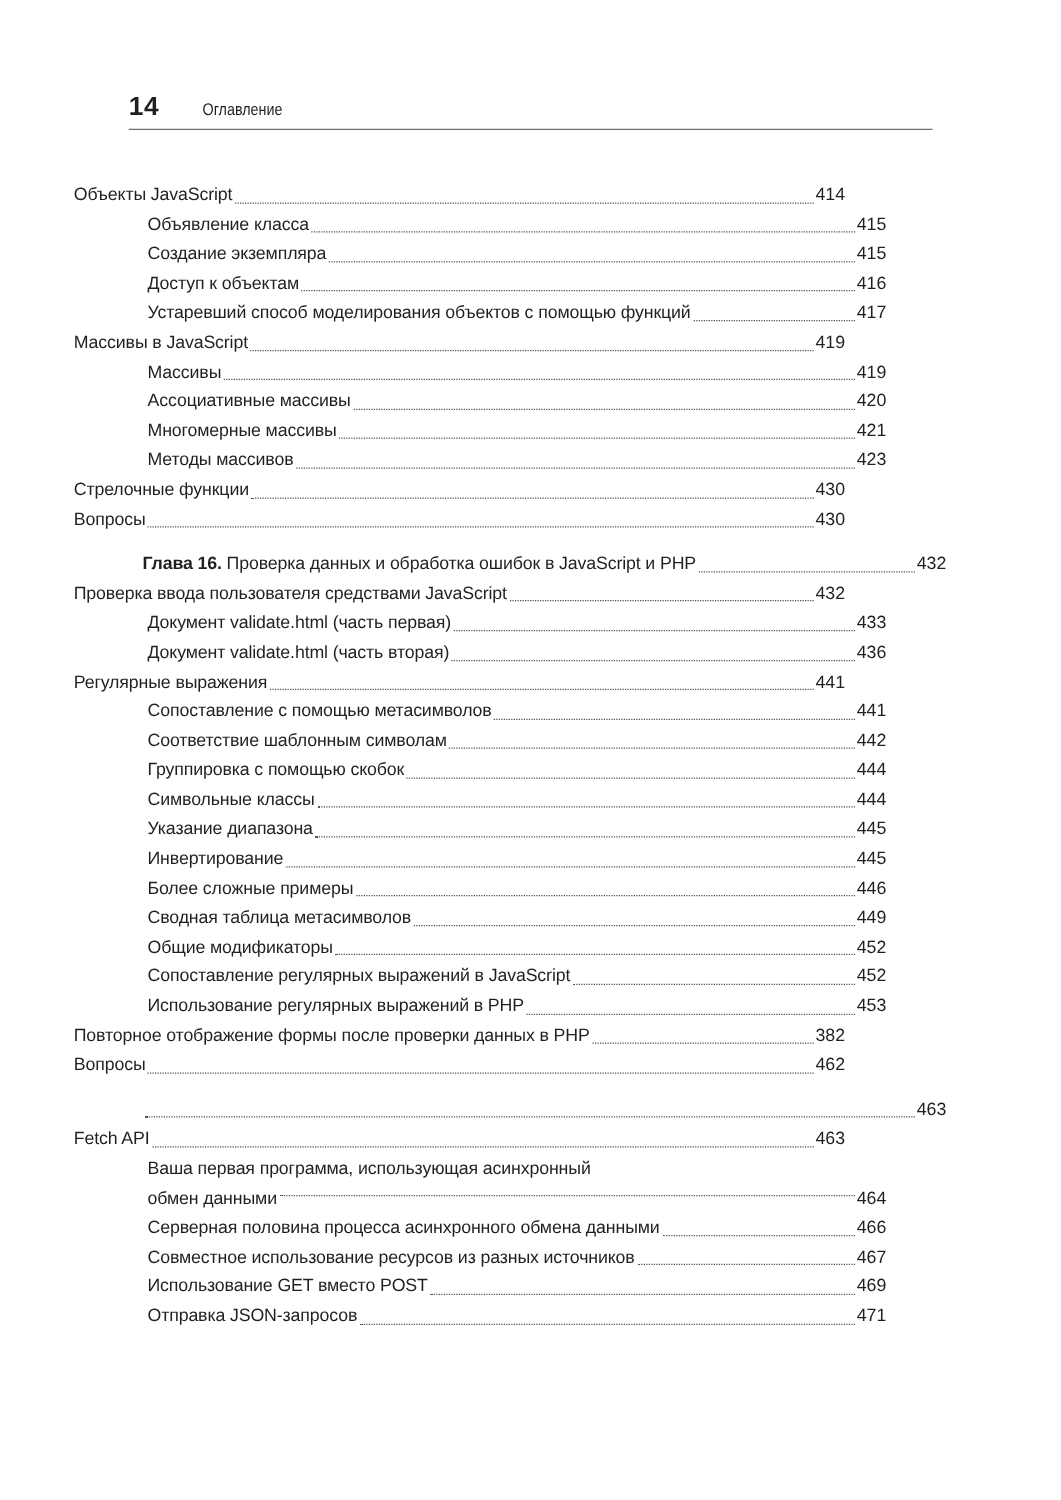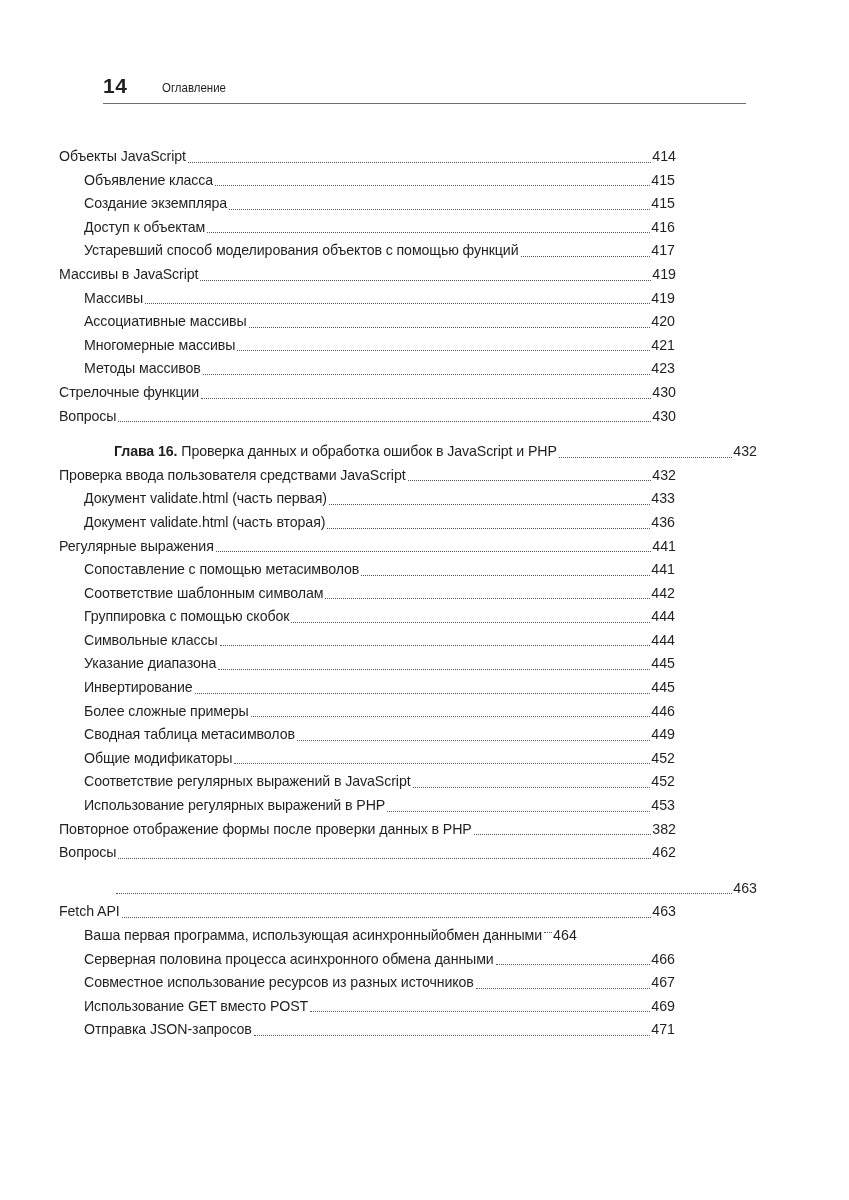--- a/index.html
+++ b/index.html
@@ -6,31 +6,31 @@
   body { width: 849px; height: 1200px; position: relative; overflow: hidden;
          font-family: "Liberation Sans", "DejaVu Sans", sans-serif; color: #231f20; }
   .header { position: absolute; left: 103px; top: 74px; width: 643px; height: 30px; }
   .page-num { position: absolute; left: 0; top: 0; font-size: 21px; font-weight: bold; letter-spacing: 0.5px; }
   .running-title { position: absolute; left: 59px; top: 6px; font-size: 13.5px; transform: scaleX(0.85); transform-origin: left; }
   .rule { position: absolute; left: 103px; top: 103px; width: 643px; height: 0; border-top: 1.3px solid #6d6e71; }
   .toc { position: absolute; left: 0; top: 145px; width: 849px; }
   .entry { position: relative; display: flex; align-items: flex-end; font-size: 14.2px; line-height: 23.6px; right: 0; }
   .entry.l0 { padding-left: 114px; }
   .entry.l1 { padding-left: 59px; }
-  .entry.l2 { padding-left: 84px; }
+  .entry.l2 { padding-left: 118px; }
   .entry.chapter { margin-top: 12px; }
   .entry .inner { display: flex; align-items: flex-end; width: calc(746px - var(--pad)); }
   .entry.l0 .inner { --pad: 103px; }
   .entry.l1 .inner { --pad: 129px; }
   .entry.l2 .inner { --pad: 155px; }
   .title { white-space: nowrap; letter-spacing: -0.1px; }
   .chap-label { font-weight: bold; }
   .leader { flex: 1; border-bottom: 1.5px dotted #555; margin: 0 1px 6px 2px; min-width: 8px; }
   .page { white-space: nowrap; }
-  .wrapped { display: flex; flex-direction: row; width: 100%; }
+  .wrapped { display: flex; flex-direction: column; width: 100%; }
   .wrapped .line1 { line-height: 23.6px; }
   .wrapped .line2 { display: flex; align-items: center; }
 </style>
 </head>
 <body>
 
 <div class="header">
   <span class="page-num">14</span>
   <span class="running-title">Оглавление</span>
 </div>
@@ -216,21 +216,21 @@
     </div>
   <div class="entry l2">
       <div class="inner">
     <span class="title">Общие модификаторы</span>
     <span class="leader"></span>
     <span class="page">452</span>
   </div>
     </div>
   <div class="entry l2">
       <div class="inner">
-    <span class="title">Соответствие регулярных выражений в JavaScript</span>
+    <span class="title">Сопоставление регулярных выражений в JavaScript</span>
     <span class="leader"></span>
     <span class="page">452</span>
   </div>
     </div>
   <div class="entry l2">
       <div class="inner">
     <span class="title">Использование регулярных выражений в PHP</span>
     <span class="leader"></span>
     <span class="page">453</span>
   </div>

